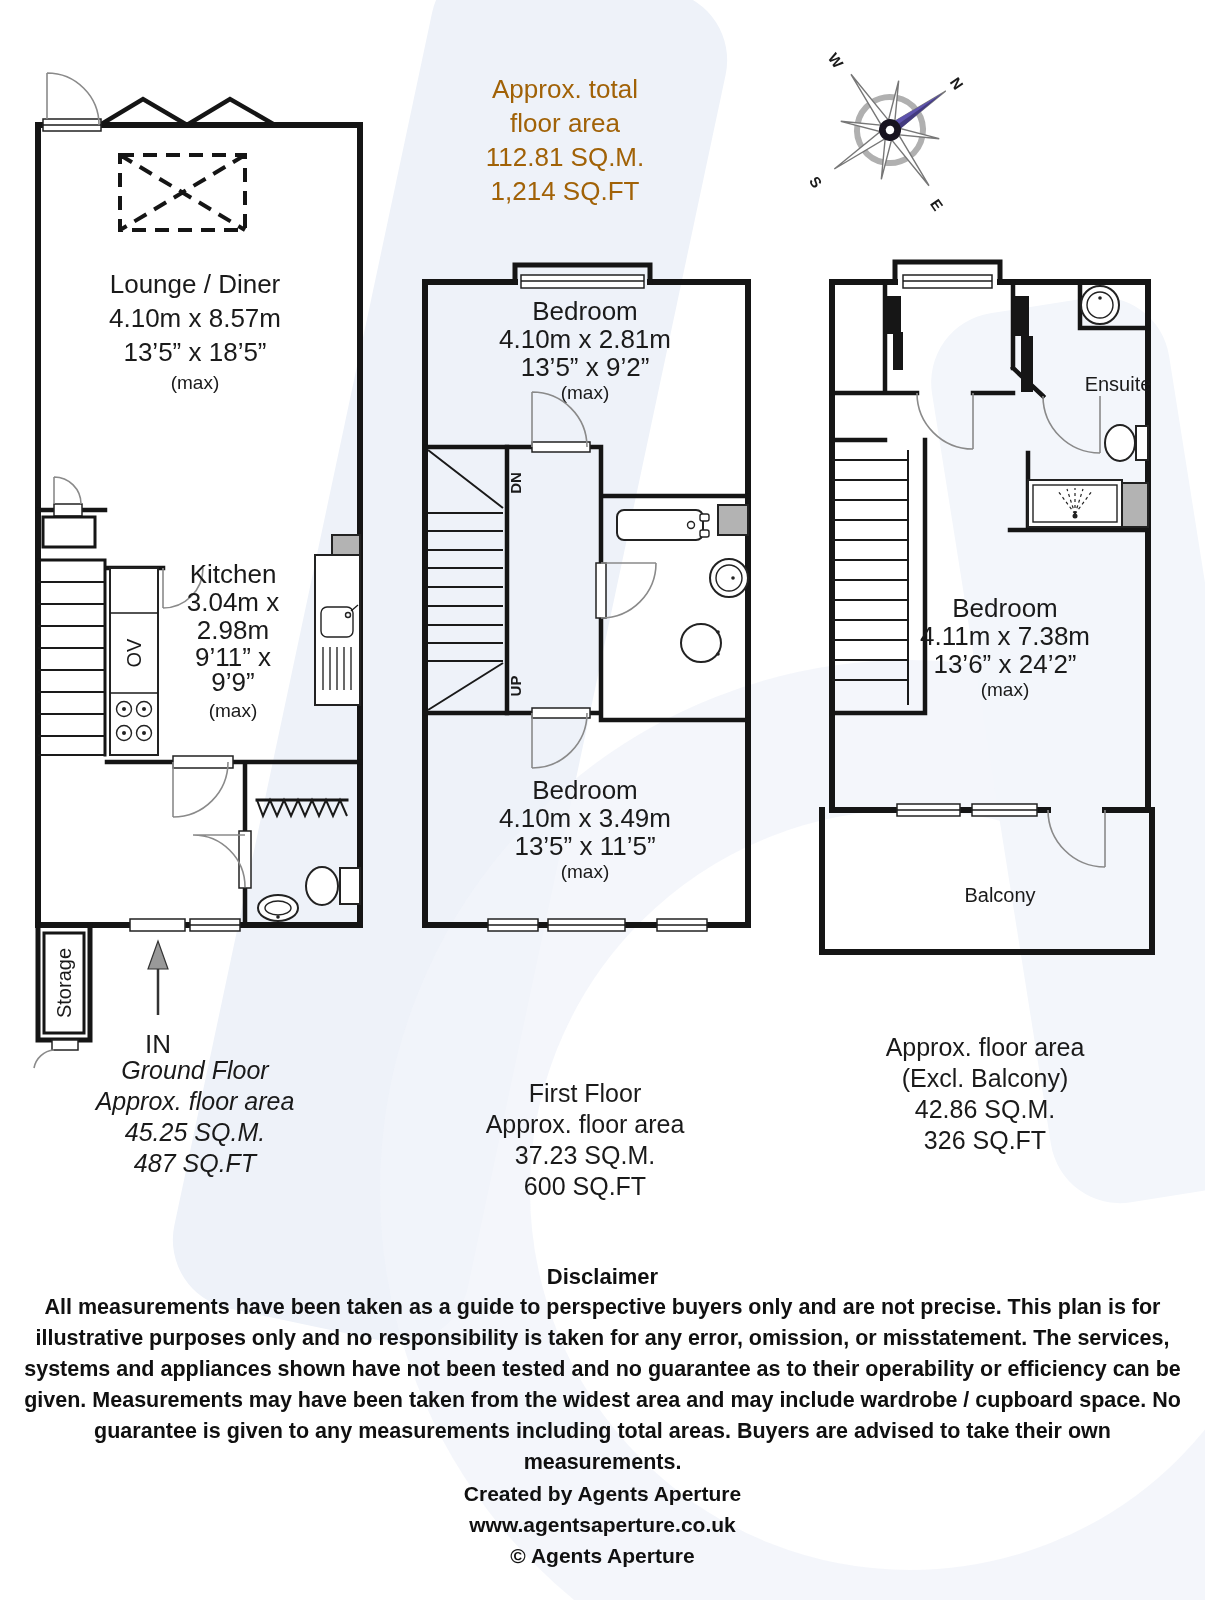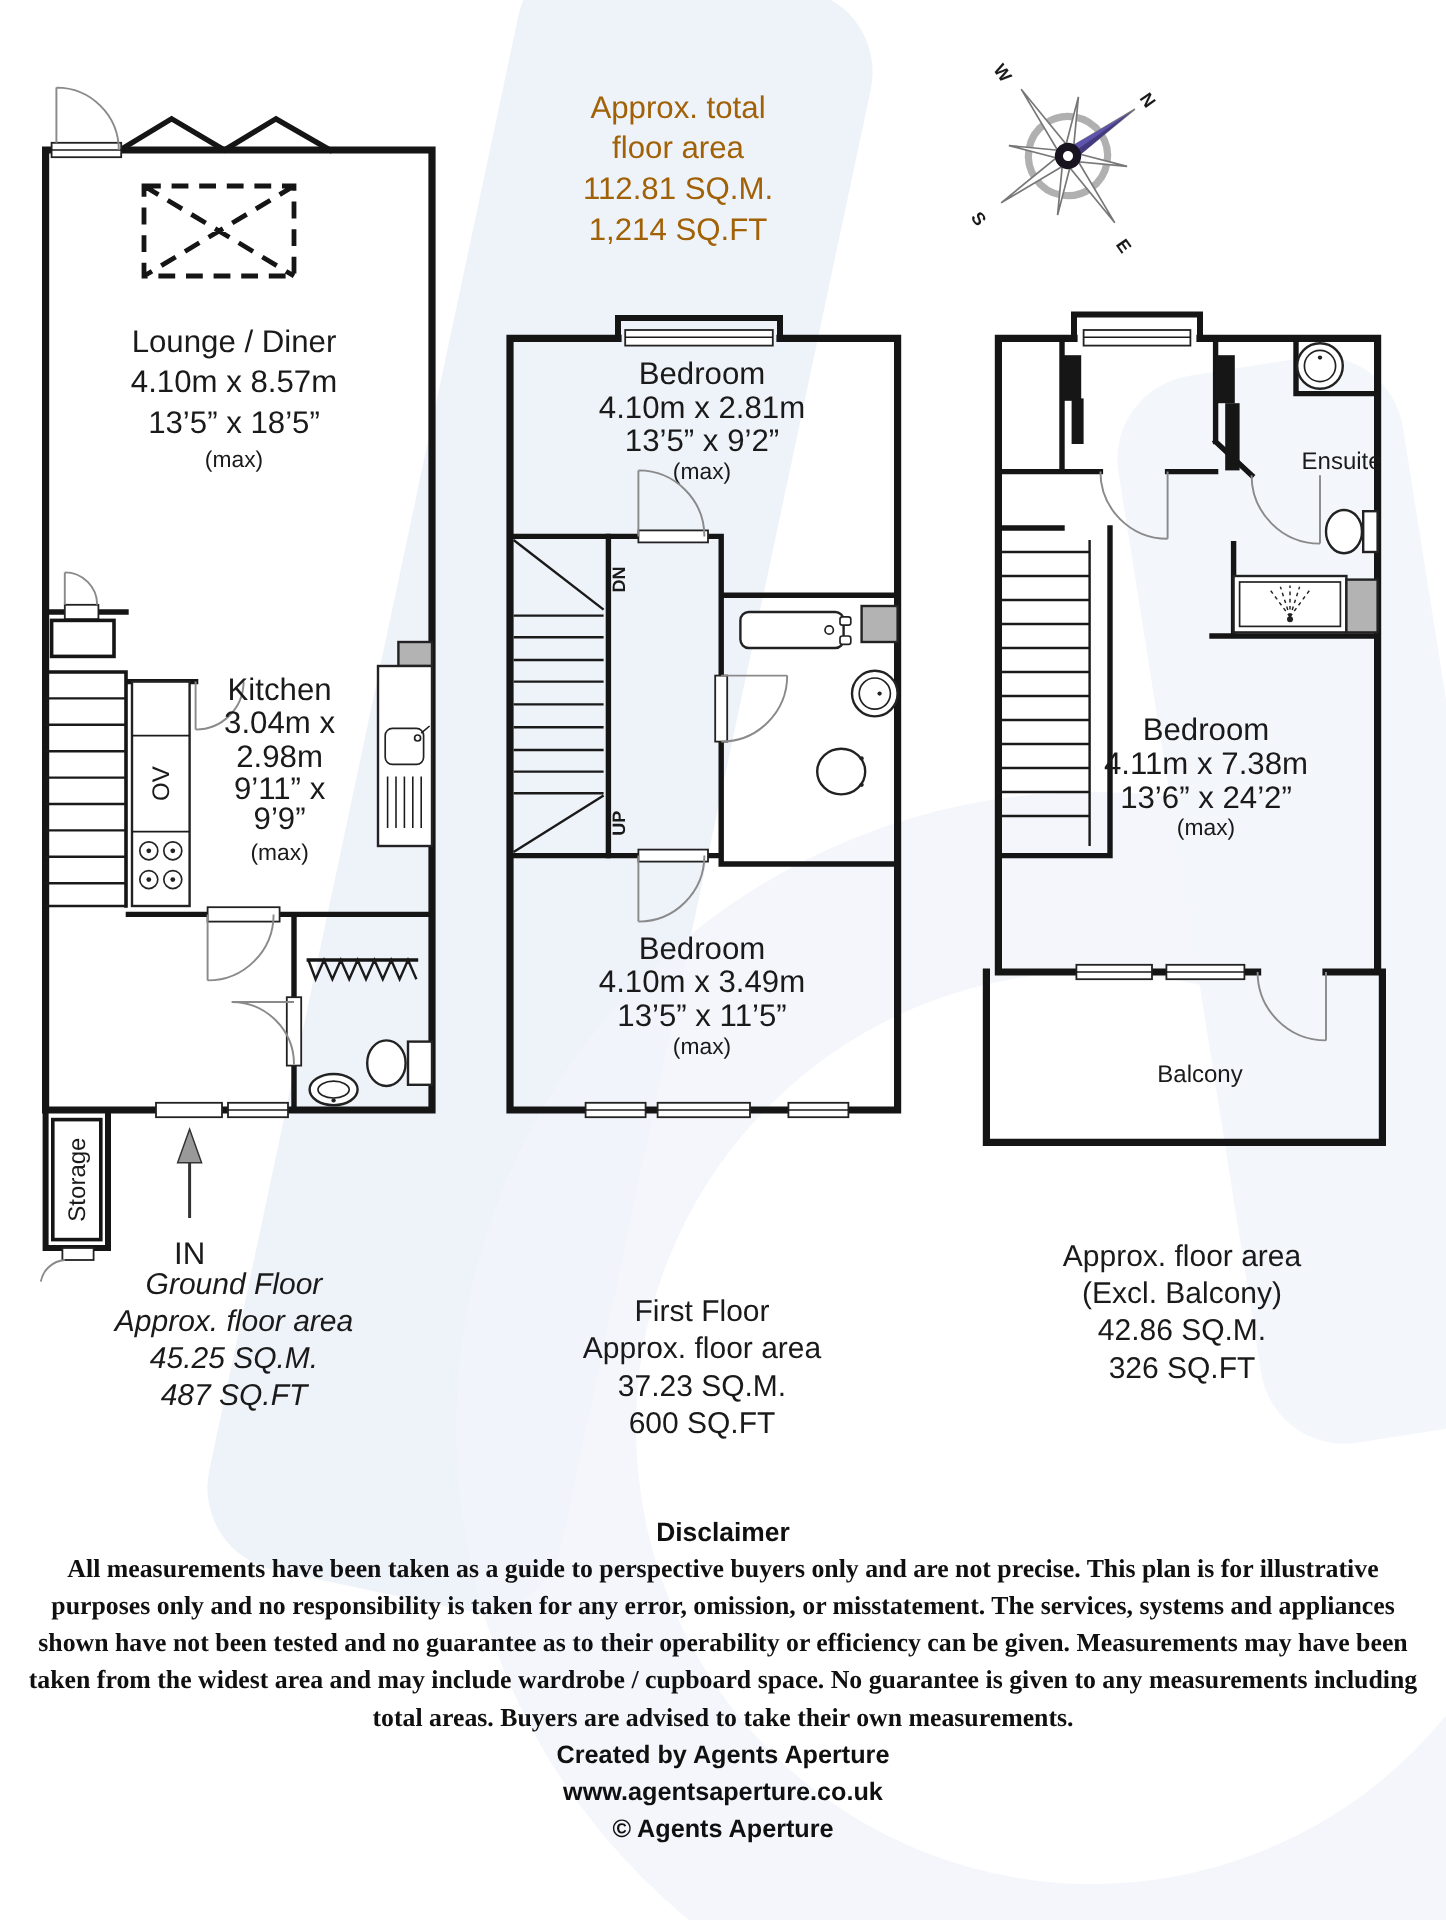--- a/index.html
+++ b/index.html
@@ -23,21 +23,21 @@
   .dash{fill:none;stroke:#151515;stroke-width:4;stroke-dasharray:14 9;}
   .rname{font-size:26px;}
   .rsmall{font-size:19px;}
   .rtiny{font-size:15px;font-weight:bold;}
   .rfix{font-size:20px;}
   .txtc{text-anchor:middle;}
   .headblock{position:absolute;z-index:2;text-align:center;font-size:26px;line-height:34px;color:#a16207;}
   .floorlabel{position:absolute;z-index:2;text-align:center;font-size:25px;line-height:31px;color:#1a1a1a;}
   .footer{position:absolute;z-index:2;left:15px;top:1262px;width:1175px;text-align:center;font-weight:bold;color:#101010;}
   .footer .title{font-size:22px;line-height:30px;}
-  .footer .body{font-size:21.5px;line-height:31px;font-family:Liberation Serif, serif;}
+  .footer .body{font-size:21.5px;line-height:31px;}
   .footer .line{font-size:21px;line-height:31px;}
   .band{background:#eef2f9;border-radius:70px;}
   .ring{border-radius:50%;border:150px solid #f1f4fa;background:transparent;}
 </style>
 </head>
 <body>
 
 <div class="wm band" style="left:300px;top:-40px;width:300px;height:1380px;transform:rotate(12deg);"></div>
 <div class="wm ring" style="left:380px;top:660px;width:760px;height:760px;opacity:.8;"></div>
 <div class="wm band" style="left:990px;top:300px;width:240px;height:900px;transform:rotate(-9deg);background:#f3f6fb;"></div>

